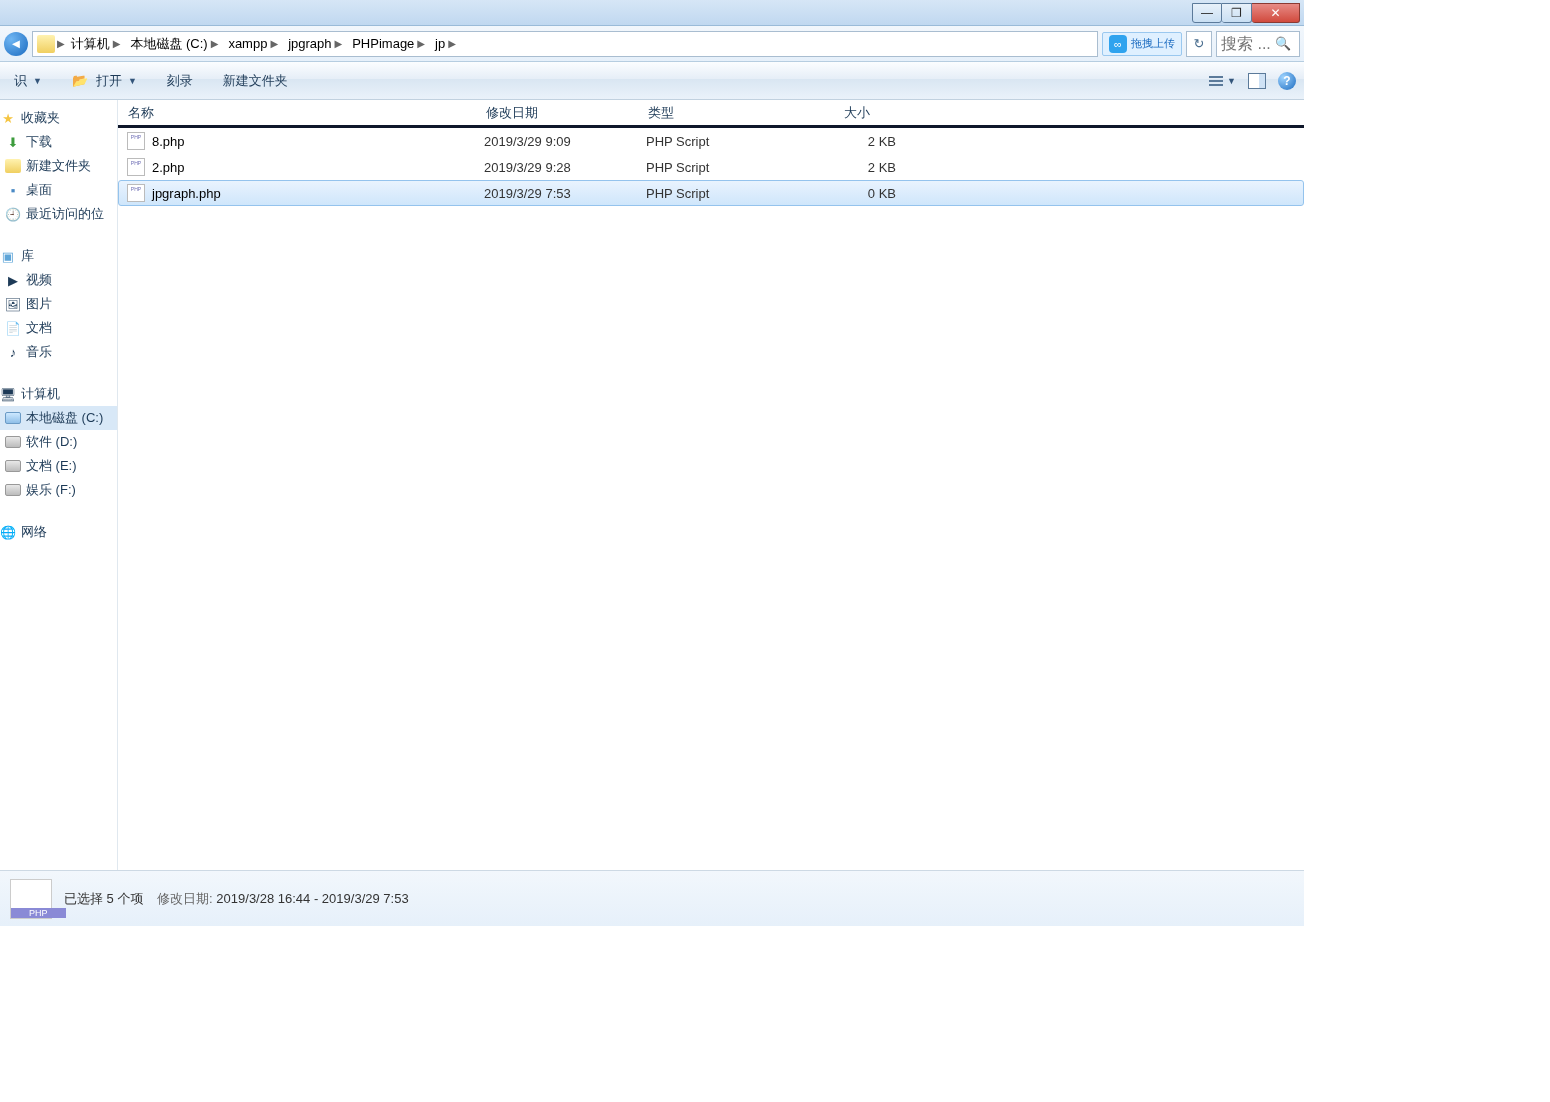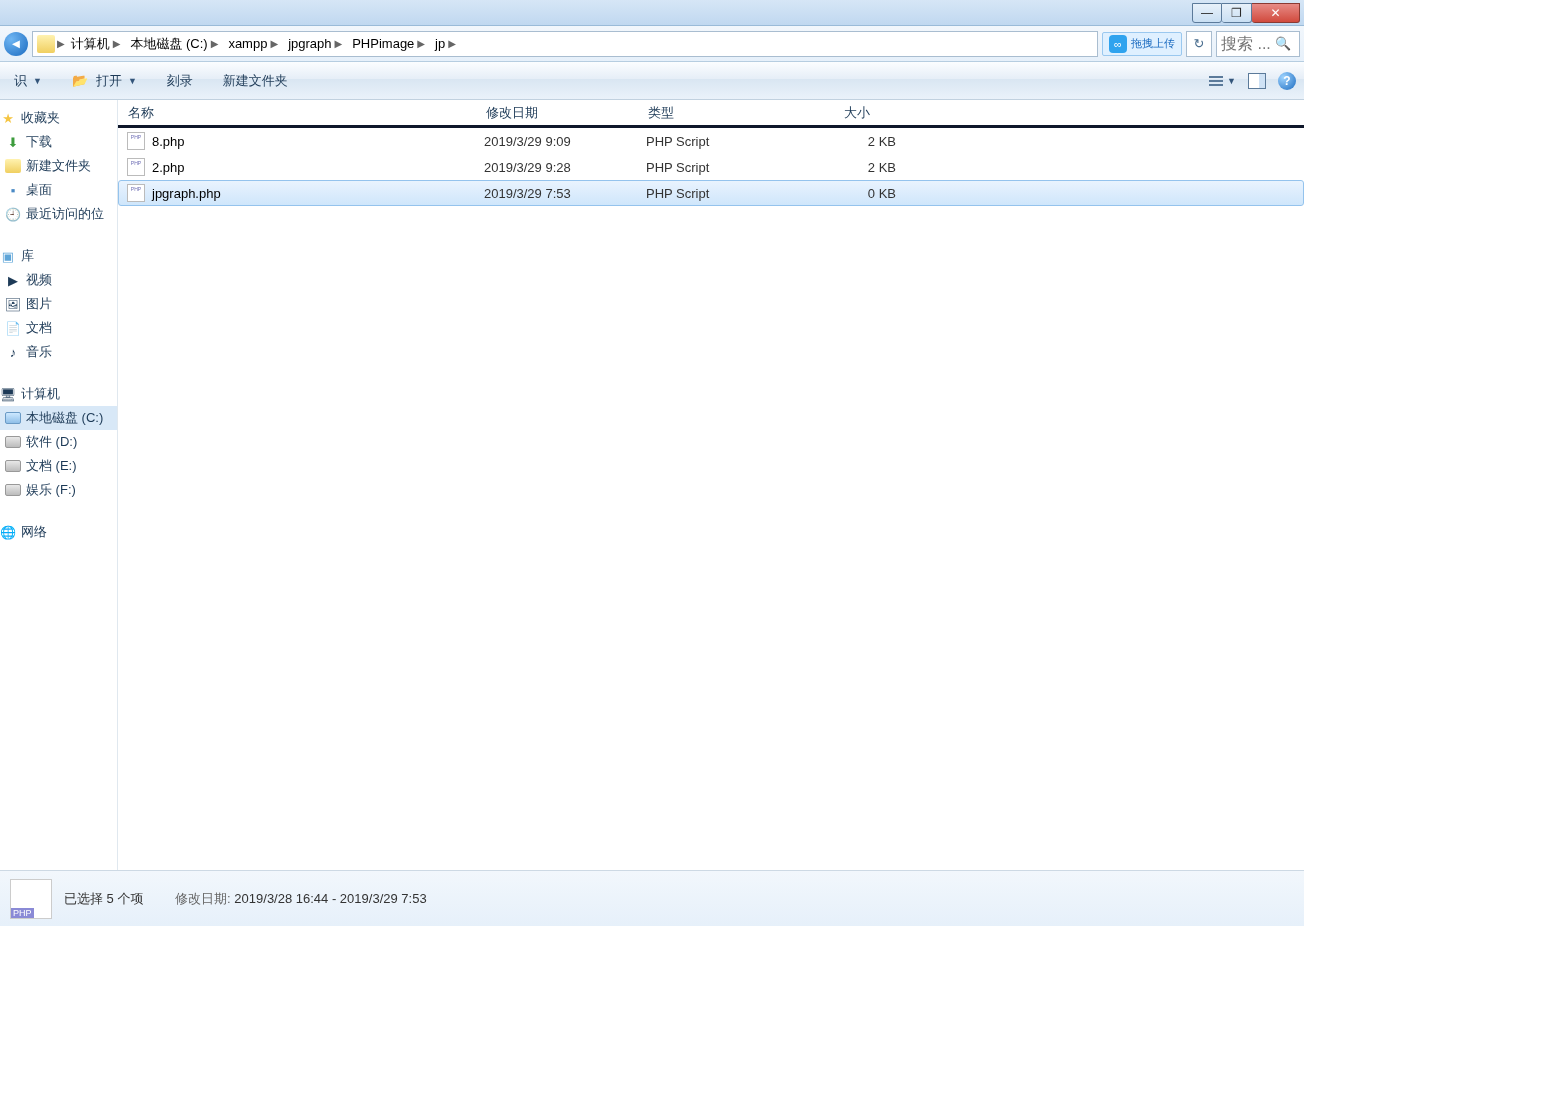--- a/index.html
+++ b/index.html
@@ -65,23 +65,23 @@
     .ico-folder { width:18px;height:14px;background:linear-gradient(#fff2b0,#f0cf60);border-radius:2px; }
     .ico-php { width:18px;height:18px;background:#fff;border:1px solid #bbb;position:relative;font-size:6px;color:#6e6eb5;display:flex;align-items:flex-end;justify-content:center; }
     .ico-php::before { content:"PHP"; position:absolute; top:1px; font-size:5px; }
     .fc-name { width: 332px; }
     .fc-date { width: 162px; color:#333; }
     .fc-type { width: 160px; color:#333; }
     .fc-size { width: 90px; text-align:right; color:#333; }
     
     .status-bar { height: 56px; background: linear-gradient(#f2f7fc,#e6f0fa); border-top:1px solid #cdd9e4; display:flex; align-items:center; padding:0 10px; gap:12px; }
     .status-thumb { width:42px; height:40px; background:#fff; border:1px solid #ccc; display:flex; align-items:flex-end; justify-content:flex-start; font-size:8px; color:#6e6eb5; position:relative; }
-    .status-thumb .badge { position:absolute; bottom:0; left:0; background:#8a8ad6; color:#fff; padding:0 2px; font-size:9px; }
+    .status-thumb .badge { position:absolute; bottom:0; left:0; background:#8a8ad6; color:#fff; padding:0 18px; font-size:9px; }
     .status-text { color:#333; }
-    .status-sub { color:#666; margin-left:28px; }
+    .status-sub { color:#666; margin-left:10px; }
   </style>
 </head>
 <body>
 
 <div class="title-bar">
   <div class="win-buttons">
     <div class="win-btn win-min">—</div>
     <div class="win-btn win-max">❐</div>
     <div class="win-btn win-close">✕</div>
   </div>

